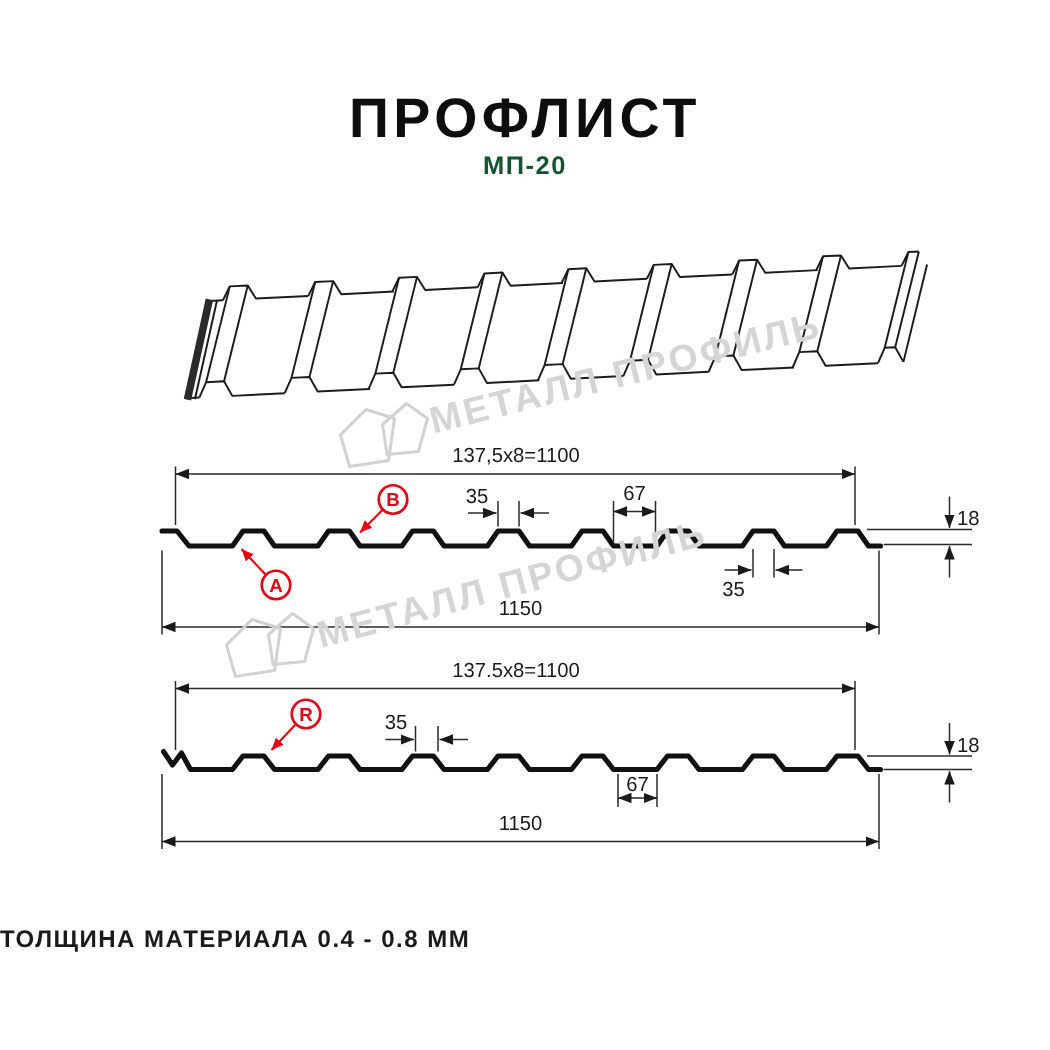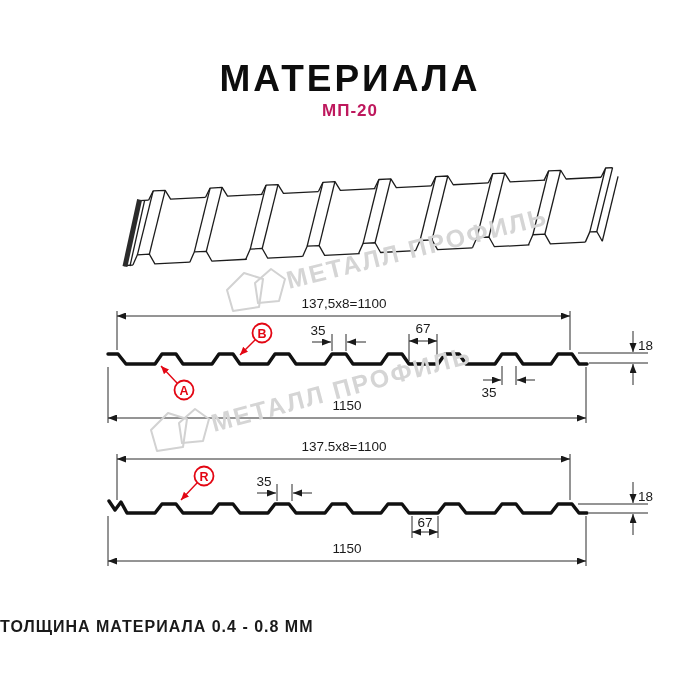--- a/index.html
+++ b/index.html
@@ -3,41 +3,41 @@
 <meta charset="utf-8">
 <style>
   html,body{margin:0;padding:0;}
   body{width:700px;height:700px;background:#ffffff;position:relative;overflow:hidden;
        font-family:"Liberation Sans",sans-serif;}
   .page{position:absolute;inset:0;}
   .title{position:absolute;top:58px;left:0;width:700px;text-align:center;
          font-size:37px;font-weight:800;letter-spacing:3px;color:#0d0d0d;
          font-family:"Liberation Sans",sans-serif;}
   .subtitle{position:absolute;top:101px;left:0;width:700px;text-align:center;
-         font-size:17px;font-weight:700;letter-spacing:1px;color:#be185d;}
+         font-size:17px;font-weight:700;letter-spacing:1px;color:#14532d;}
   .footer{position:absolute;top:618px;left:0;width:700px;
          font-size:16px;font-weight:700;letter-spacing:1px;color:#1a1a1a;}
   svg{position:absolute;left:0;top:0;}
   .dimtxt{font-family:"Liberation Sans",sans-serif;font-size:13.5px;fill:#1a1a1a;}
   .thinln{stroke:#2a2a2a;stroke-width:1;fill:none;}
   .profile{stroke:#111111;stroke-width:3.4;fill:none;stroke-linejoin:round;stroke-linecap:round;}
   .sheetln{stroke:#1c1c1c;stroke-width:1.3;fill:none;stroke-linejoin:round;}
   .wmk{stroke:#d2d2d2;stroke-width:2;fill:none;stroke-linejoin:round;}
   .wmktxt{font-family:"Liberation Sans",sans-serif;font-weight:700;font-size:25px;
           letter-spacing:2px;fill:#d5d5d5;}
   .redln{stroke:#e30613;stroke-width:1.4;fill:none;}
   .redcirc{stroke:#e30613;stroke-width:1.8;fill:none;}
   .redtxt{font-family:"Liberation Sans",sans-serif;font-size:12.5px;font-weight:700;fill:#e30613;}
 </style>
 </head>
 <body>
 
 <div class="page">
 
-  <div class="title">МАТЕРИАЛА</div>
+  <div class="title">ПРОФЛИСТ</div>
   <div class="subtitle">МП-20</div>
 
   <svg width="700" height="700" viewBox="0 0 700 700">
     <defs>
       <marker id="arrE" markerWidth="10" markerHeight="8" refX="9" refY="3.5" orient="auto" markerUnits="userSpaceOnUse">
         <path d="M0,0 L9,3.5 L0,7 Z" fill="#1a1a1a"></path>
       </marker>
       <marker id="arrS" markerWidth="10" markerHeight="8" refX="0" refY="3.5" orient="auto" markerUnits="userSpaceOnUse">
         <path d="M9,0 L0,3.5 L9,7 Z" fill="#1a1a1a"></path>
       </marker>

